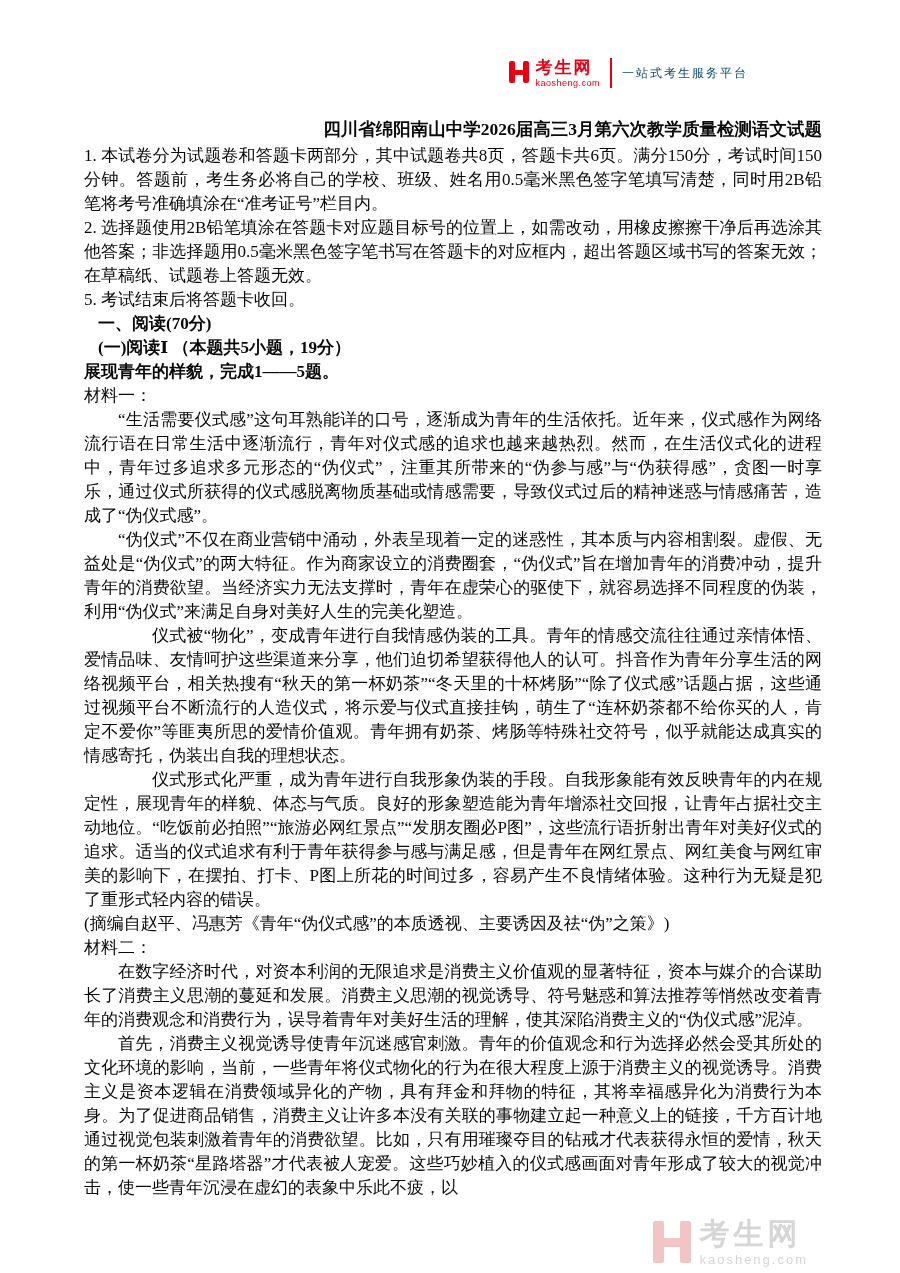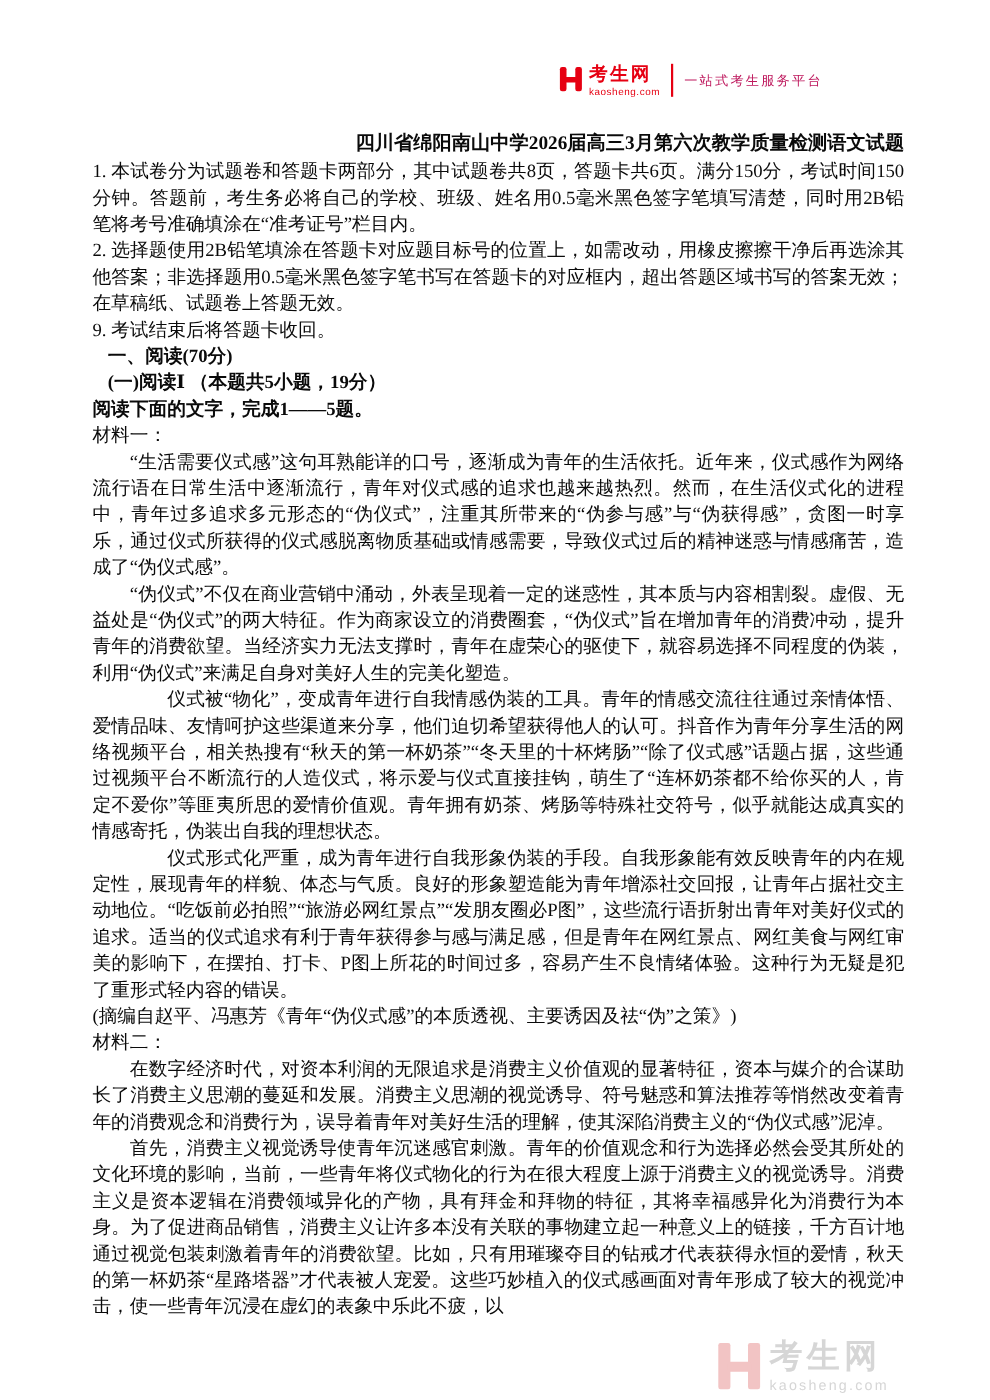--- a/index.html
+++ b/index.html
@@ -14,21 +14,21 @@
   .hicon{position:relative;display:inline-block}
   .hicon i{position:absolute;background:currentColor;border-radius:2px;display:block}
   .hicon-sm{width:20px;height:22px;margin-top:2px;color:#e60012}
   .hicon-sm i.b1{left:0;top:0;width:6px;height:22px}
   .hicon-sm i.b2{right:0;top:0;width:6px;height:22px}
   .hicon-sm i.b3{left:4px;top:9px;width:12px;height:5px}
   .brand-col{display:flex;flex-direction:column;line-height:1}
   .brand-name{color:#e60012;font-weight:bold;font-size:17px;letter-spacing:2px}
   .brand-domain{color:#e60012;font-size:9px;margin-top:3px;letter-spacing:.5px}
   .vdiv{width:2px;height:30px;background:#e60012;margin:0 10px}
-  .brand-tagline{color:#be185d;font-size:12px;letter-spacing:2px}
+  .brand-tagline{color:#0c4a6e;font-size:12px;letter-spacing:2px}
 
   
   .content{position:absolute;left:84px;width:738px;top:116px}
   .content p{margin:0;font-size:17px;line-height:24px;text-align:justify}
   p.title{text-align:right;font-weight:bold;font-size:17.5px;line-height:26px;margin-bottom:2px}
   .bold{font-weight:bold}
   .sec{padding-left:14px}
   .indent-2{text-indent:2em}
   .indent-4{text-indent:4em}
 
@@ -64,25 +64,25 @@
     </div>
     <span class="vdiv"></span>
     <span class="brand-tagline">一站式考生服务平台</span>
   </div>
 
   <div class="content">
     <p class="title">四川省绵阳南山中学2026届高三3月第六次教学质量检测语文试题</p>
 
     <p>1. 本试卷分为试题卷和答题卡两部分，其中试题卷共8页，答题卡共6页。满分150分，考试时间150分钟。答题前，考生务必将自己的学校、班级、姓名用0.5毫米黑色签字笔填写清楚，同时用2B铅笔将考号准确填涂在“准考证号”栏目内。</p>
     <p>2. 选择题使用2B铅笔填涂在答题卡对应题目标号的位置上，如需改动，用橡皮擦擦干净后再选涂其他答案；非选择题用0.5毫米黑色签字笔书写在答题卡的对应框内，超出答题区域书写的答案无效；在草稿纸、试题卷上答题无效。</p>
-    <p>9. 考试结束后将答题卡收回。</p>
+    <p>5. 考试结束后将答题卡收回。</p>
 
     <p class="bold sec">一、阅读(70分)</p>
     <p class="bold sec">(一)阅读Ⅰ （本题共5小题，19分）</p>
-    <p class="bold">阅读下面的文字，完成1——5题。</p>
+    <p class="bold">展现青年的样貌，完成1——5题。</p>
 
     <p>材料一：</p>
     <p class="indent-2">“生活需要仪式感”这句耳熟能详的口号，逐渐成为青年的生活依托。近年来，仪式感作为网络流行语在日常生活中逐渐流行，青年对仪式感的追求也越来越热烈。然而，在生活仪式化的进程中，青年过多追求多元形态的“伪仪式”，注重其所带来的“伪参与感”与“伪获得感”，贪图一时享乐，通过仪式所获得的仪式感脱离物质基础或情感需要，导致仪式过后的精神迷惑与情感痛苦，造成了“伪仪式感”。</p>
     <p class="indent-2">“伪仪式”不仅在商业营销中涌动，外表呈现着一定的迷惑性，其本质与内容相割裂。虚假、无益处是“伪仪式”的两大特征。作为商家设立的消费圈套，“伪仪式”旨在增加青年的消费冲动，提升青年的消费欲望。当经济实力无法支撑时，青年在虚荣心的驱使下，就容易选择不同程度的伪装，利用“伪仪式”来满足自身对美好人生的完美化塑造。</p>
     <p class="indent-4">仪式被“物化”，变成青年进行自我情感伪装的工具。青年的情感交流往往通过亲情体悟、爱情品味、友情呵护这些渠道来分享，他们迫切希望获得他人的认可。抖音作为青年分享生活的网络视频平台，相关热搜有“秋天的第一杯奶茶”“冬天里的十杯烤肠”“除了仪式感”话题占据，这些通过视频平台不断流行的人造仪式，将示爱与仪式直接挂钩，萌生了“连杯奶茶都不给你买的人，肯定不爱你”等匪夷所思的爱情价值观。青年拥有奶茶、烤肠等特殊社交符号，似乎就能达成真实的情感寄托，伪装出自我的理想状态。</p>
     <p class="indent-4">仪式形式化严重，成为青年进行自我形象伪装的手段。自我形象能有效反映青年的内在规定性，展现青年的样貌、体态与气质。良好的形象塑造能为青年增添社交回报，让青年占据社交主动地位。“吃饭前必拍照”“旅游必网红景点”“发朋友圈必P图”，这些流行语折射出青年对美好仪式的追求。适当的仪式追求有利于青年获得参与感与满足感，但是青年在网红景点、网红美食与网红审美的影响下，在摆拍、打卡、P图上所花的时间过多，容易产生不良情绪体验。这种行为无疑是犯了重形式轻内容的错误。</p>
     <p>(摘编自赵平、冯惠芳《青年“伪仪式感”的本质透视、主要诱因及祛“伪”之策》)</p>
 
     <p>材料二：</p>
     <p class="indent-2">在数字经济时代，对资本利润的无限追求是消费主义价值观的显著特征，资本与媒介的合谋助长了消费主义思潮的蔓延和发展。消费主义思潮的视觉诱导、符号魅惑和算法推荐等悄然改变着青年的消费观念和消费行为，误导着青年对美好生活的理解，使其深陷消费主义的“伪仪式感”泥淖。</p>

